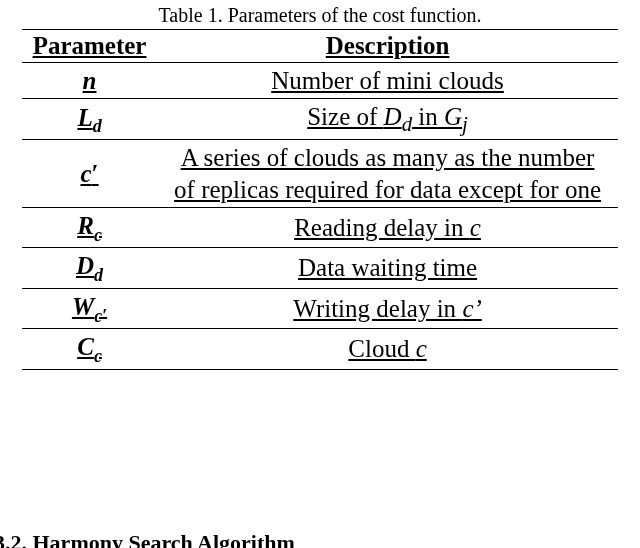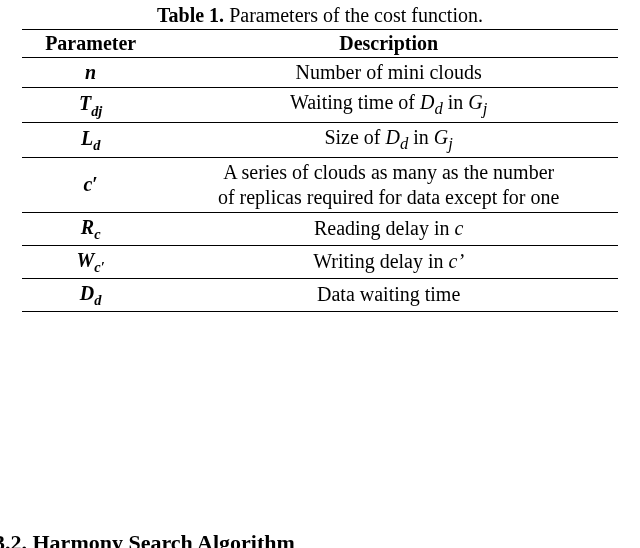--- a/index.html
+++ b/index.html
@@ -15,26 +15,27 @@
     overflow: hidden;
     position: relative;
     box-sizing: border-box;
   }
   .caption {
     text-align: center;
     font-size: 20px;
     margin-top: 4px;
     margin-bottom: 2px;
   }
-  .caption .bold { font-weight: bold; }
+  .caption .bold { font-weight: normal; }
   table {
     border-collapse: collapse;
     margin: 0 auto;
     width: 596px;
-    font-size: 20px;
+    font-size: 25px;
+    text-decoration: underline;
   }
   thead th {
     font-weight: bold;
     border-top: 1px solid #000;
     border-bottom: 1px solid #000;
     padding: 2px 8px;
     text-align: center;
   }
   tbody td {
     border-bottom: 1px solid #000;
@@ -85,41 +86,41 @@
       <th>Parameter</th>
       <th>Description</th>
     </tr>
   </thead>
   <tbody id="tbody">
         <tr>
           <td class="param">n</td>
           <td>Number of mini clouds</td>
         </tr>
         <tr>
-          <td class="param">T<span class="sub">dj</span></td>
-          <td>Waiting time of <i>D<sub>d</sub></i> in <i>G<sub>j</sub></i></td>
-        </tr>
-        <tr>
           <td class="param">L<span class="sub">d</span></td>
           <td>Size of <i>D<sub>d</sub></i> in <i>G<sub>j</sub></i></td>
         </tr>
         <tr>
           <td class="param">c<span class="prime">′</span></td>
           <td>A series of clouds as many as the number<br>of replicas required for data except for one</td>
         </tr>
         <tr>
           <td class="param">R<span class="sub">c</span></td>
           <td>Reading delay in <span class="cvar">c</span></td>
         </tr>
         <tr>
+          <td class="param">D<span class="sub">d</span></td>
+          <td>Data waiting time</td>
+        </tr>
+        <tr>
           <td class="param">W<span class="sub">c′</span></td>
           <td>Writing delay in <span class="cprime">c’</span></td>
         </tr>
         <tr>
-          <td class="param">D<span class="sub">d</span></td>
-          <td>Data waiting time</td>
+          <td class="param">C<span class="sub">c</span></td>
+          <td>Cloud <span class="cvar">c</span></td>
         </tr>
       </tbody>
 </table>
 
 <div class="section-heading crop-bottom">3.2. Harmony Search Algorithm</div>
 
 </div>
 
 </body></html>

